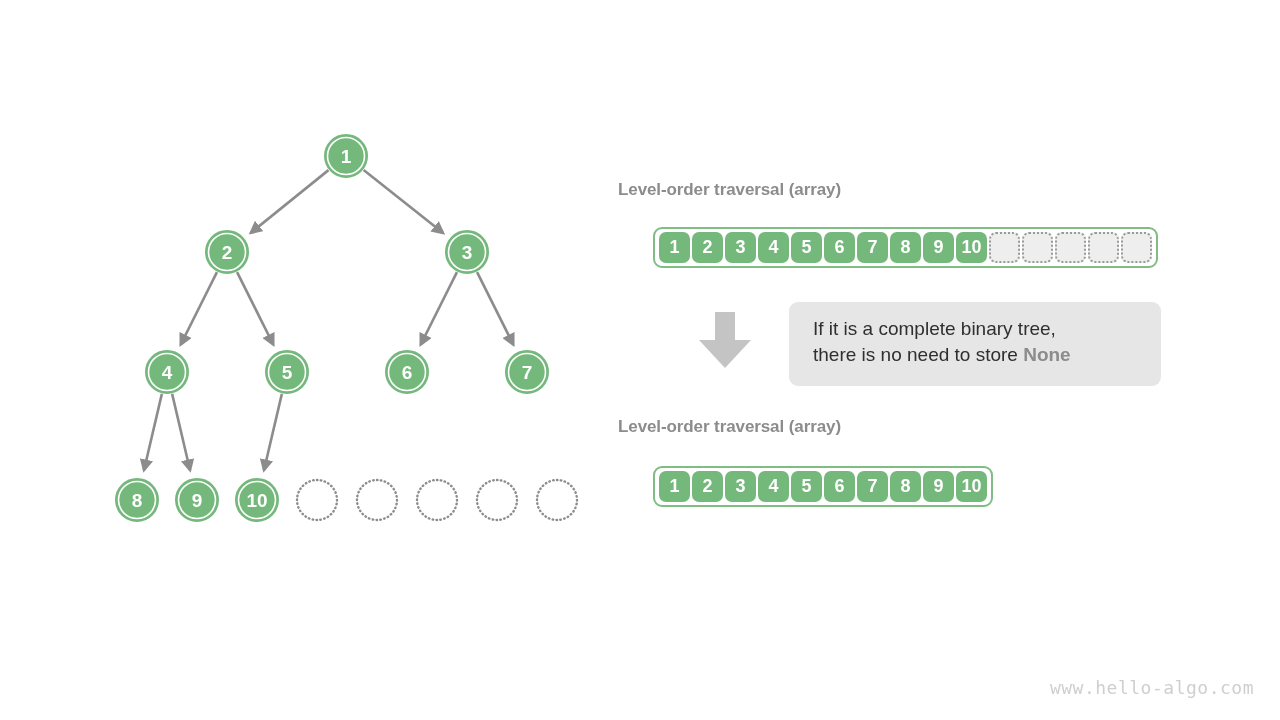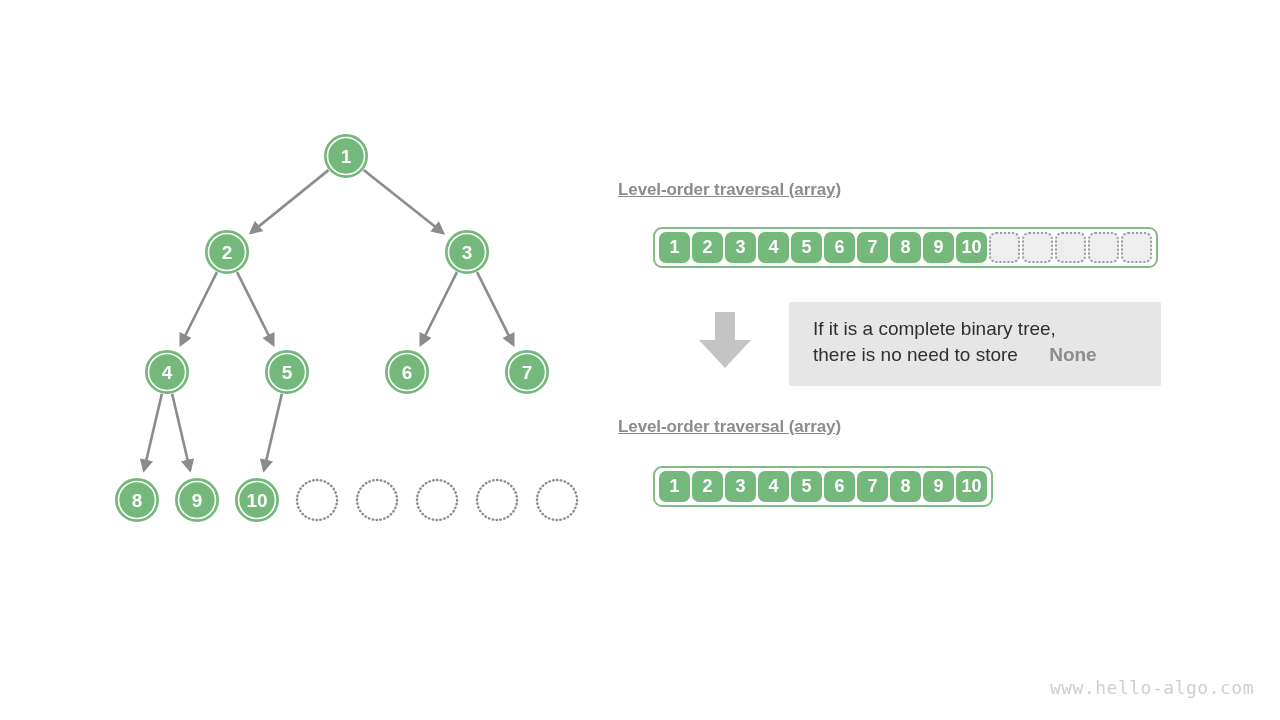--- a/index.html
+++ b/index.html
@@ -40,21 +40,20 @@
   .panel {
     position: absolute;
   }
   .section-title {
     font-family: "Liberation Sans", sans-serif;
     font-size: 17px;
     font-weight: 700;
     color: #8c8c8c;
     letter-spacing: -0.1px;
     white-space: nowrap;
-    text-decoration: underline;
   }
   .array-wrap {
     display: inline-flex;
     align-items: center;
     border: 2px solid #7fbd85;
     border-radius: 9px;
     padding: 3px;
     background: #ffffff;
     box-sizing: border-box;
   }
@@ -79,35 +78,34 @@
   .cell.empty {
     background: #eeeeee;
     border: 2px dotted #9a9a9a;
     color: transparent;
   }
 
   
   .callout {
     position: absolute;
     background: #e6e6e6;
-    border-radius: 2px;
+    border-radius: 9px;
     padding: 14px 20px 16px 24px;
     box-sizing: border-box;
   }
   .callout-text {
     font-family: "Liberation Sans", sans-serif;
     font-size: 19px;
     line-height: 26px;
     color: #2f2f2f;
     white-space: nowrap;
   }
   .callout-text .accent {
     color: #8c8c8c;
     font-weight: 700;
-    margin-left: 26px;
   }
 
   .down-arrow {
     position: absolute;
   }
 
   .watermark {
     position: absolute;
     right: 26px;
     bottom: 22px;

